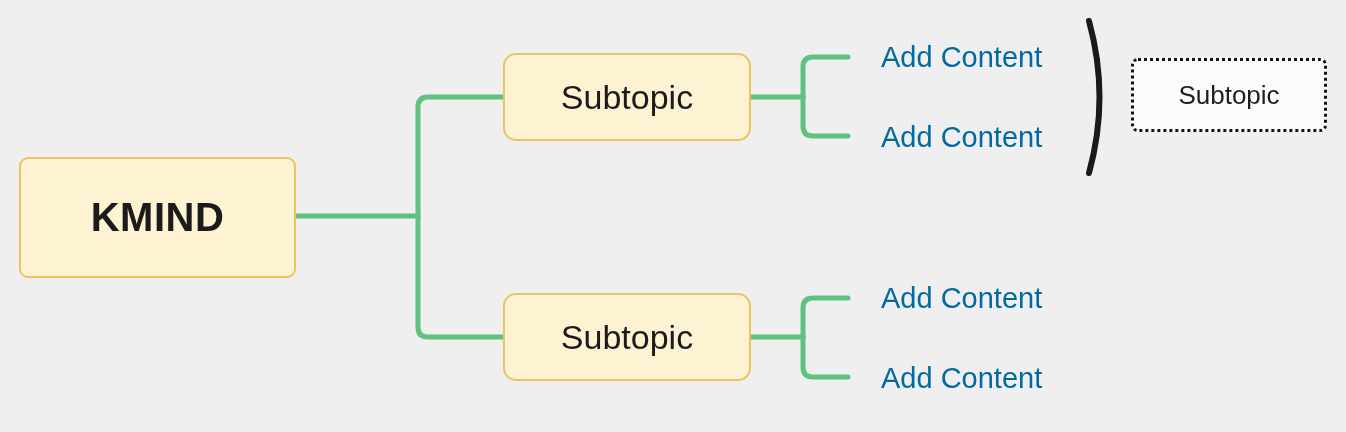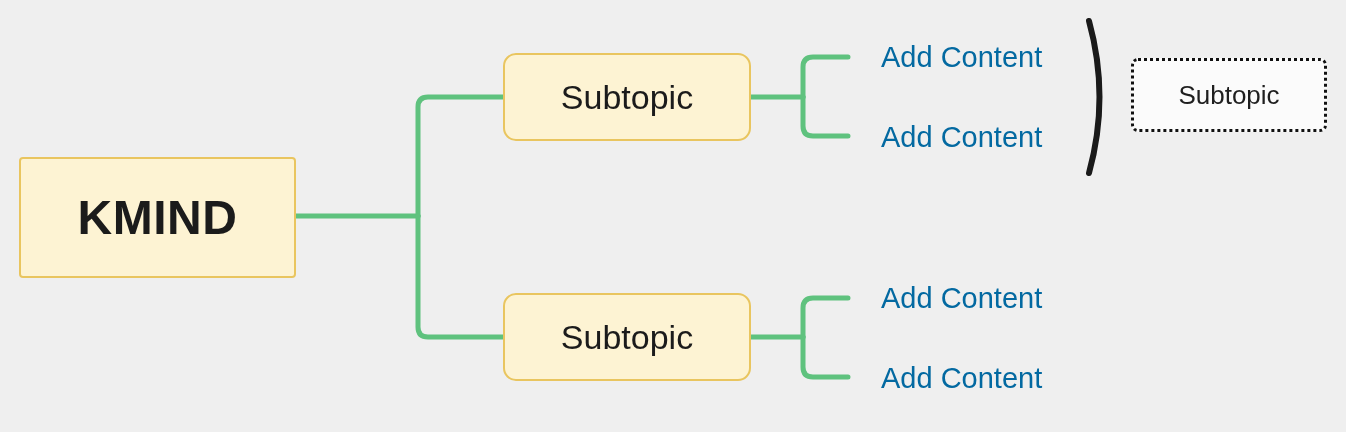--- a/index.html
+++ b/index.html
@@ -36,22 +36,22 @@
     background: #fdf3d3;
     border: 2px solid #e9c55f;
     border-radius: 14px;
     color: #1b1b1b;
   }
   .node-root {
     left: 19px;
     top: 157px;
     width: 277px;
     height: 121px;
-    border-radius: 4px;
-    font-size: 48px;
+    border-radius: 9px;
+    font-size: 40px;
     font-weight: bold;
     letter-spacing: 0.5px;
   }
   .node-subtopic {
     left: 503px;
     width: 248px;
     height: 88px;
     border-radius: 13px;
     font-size: 34px;
     font-weight: normal;

